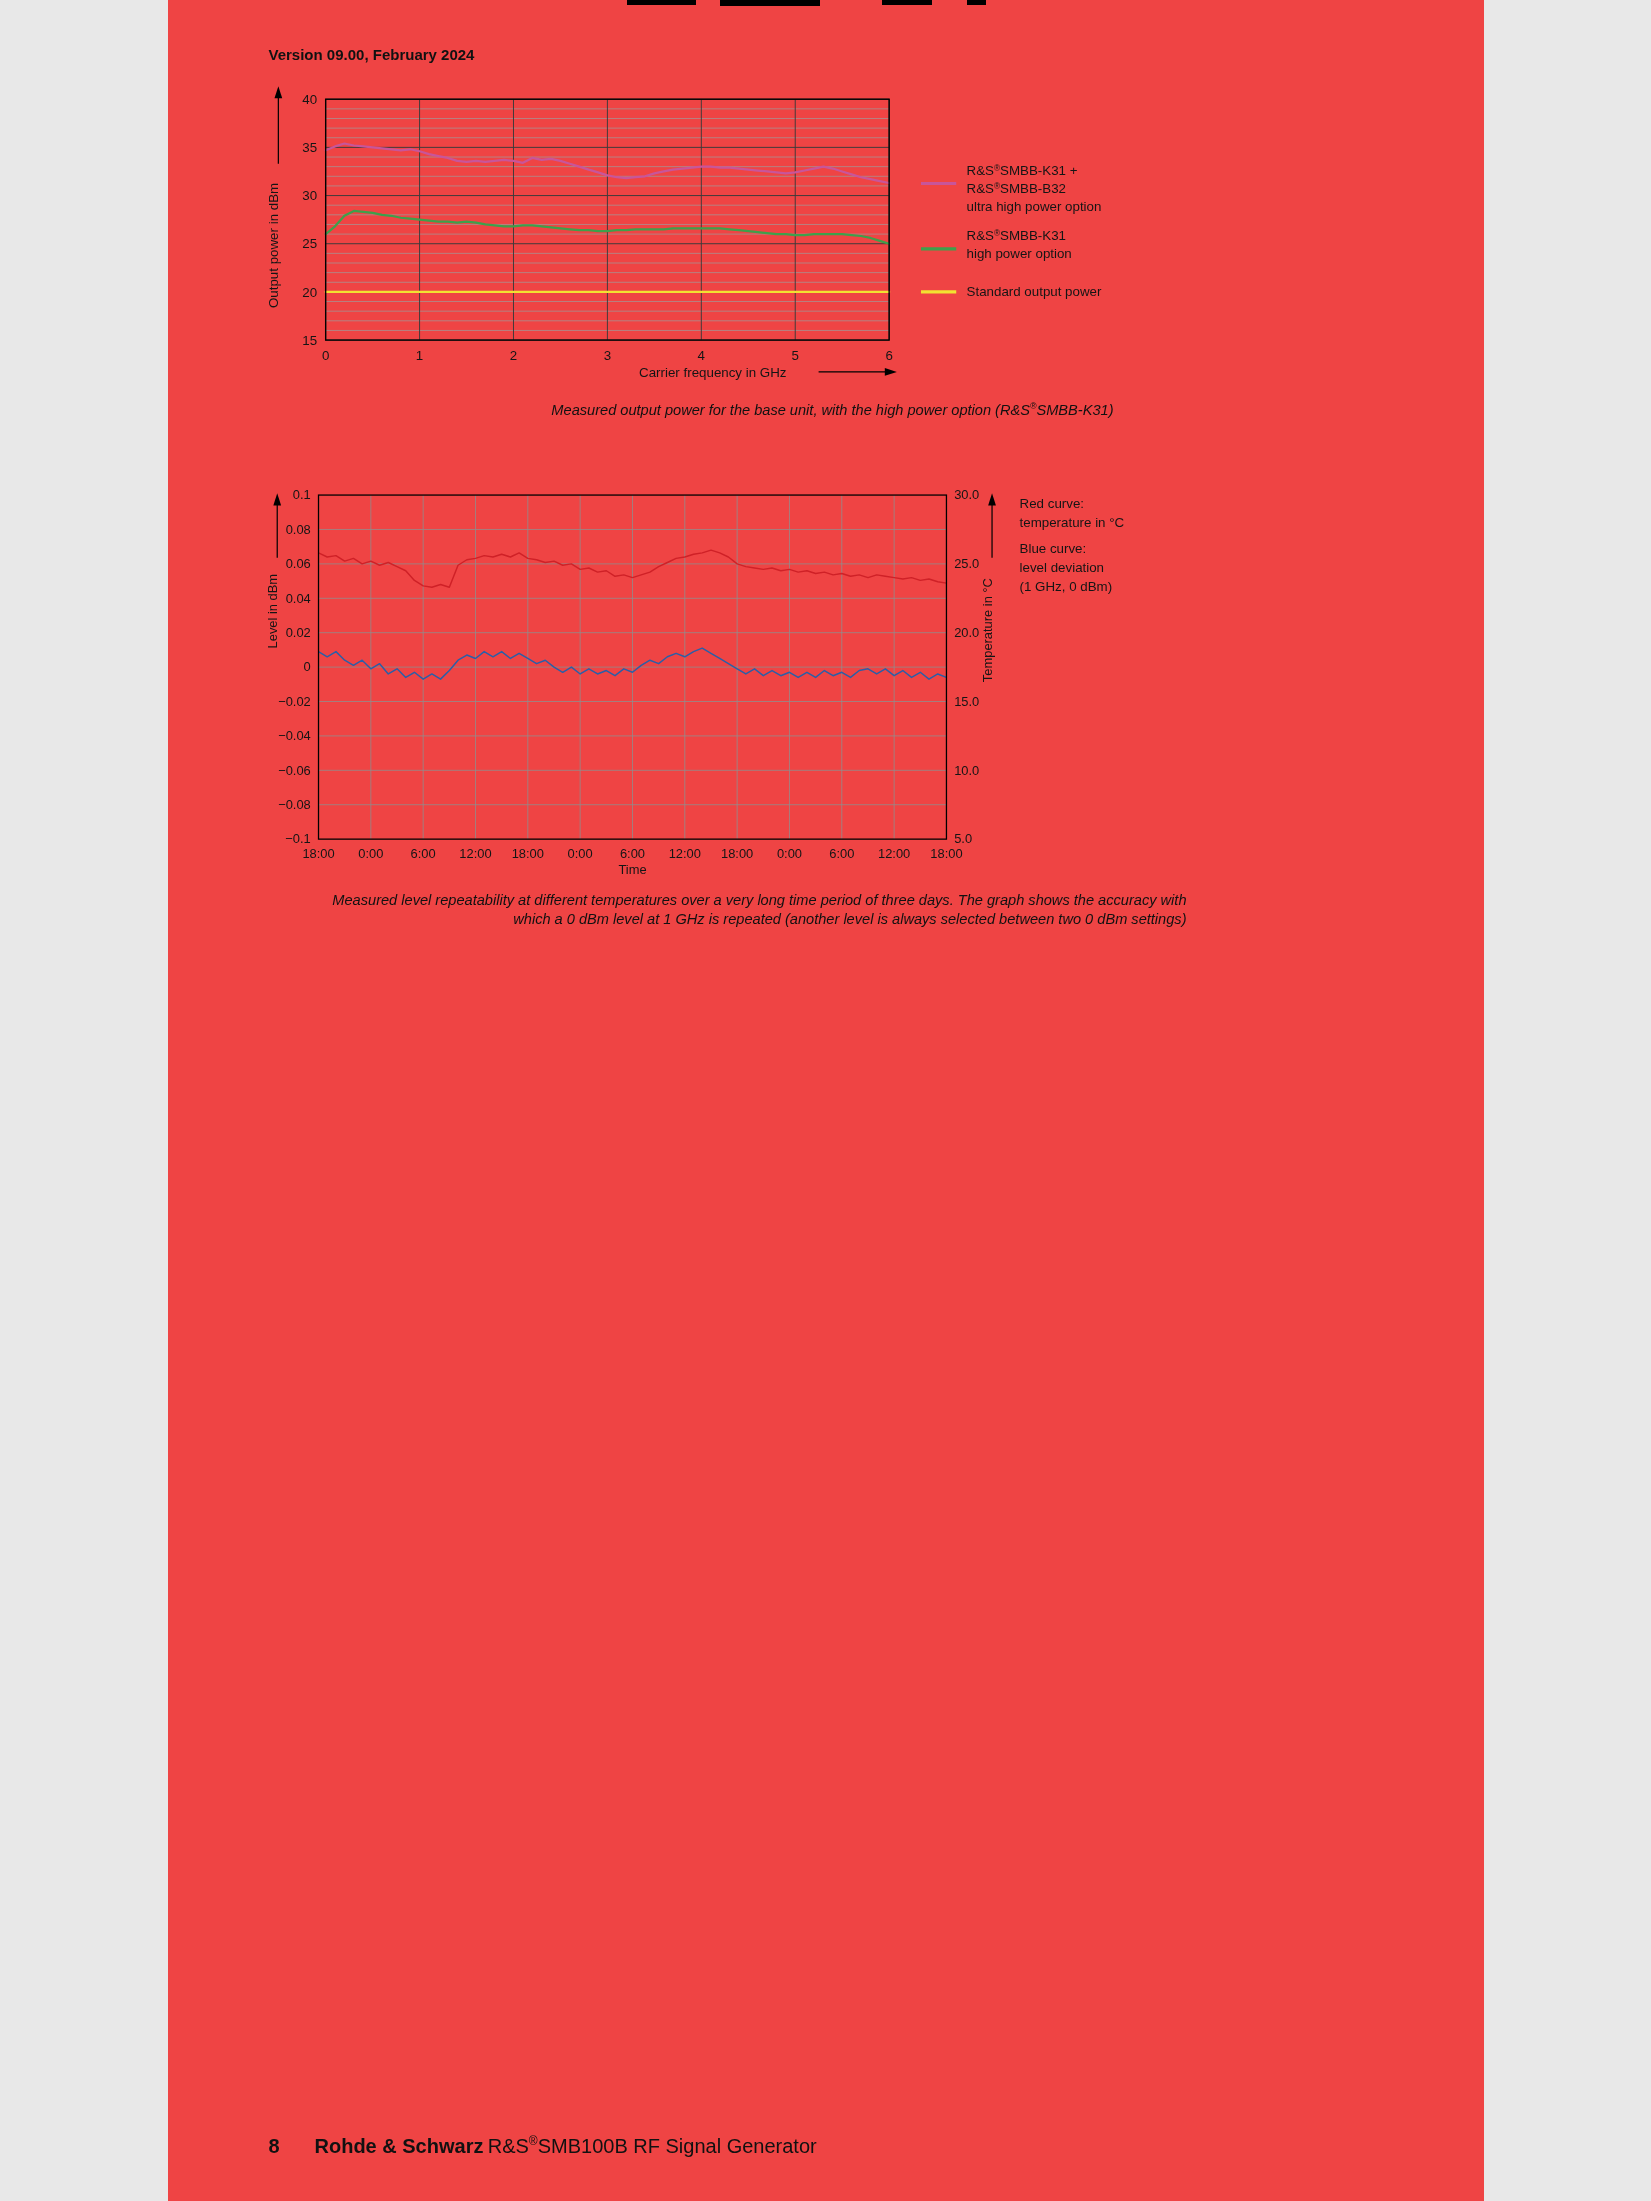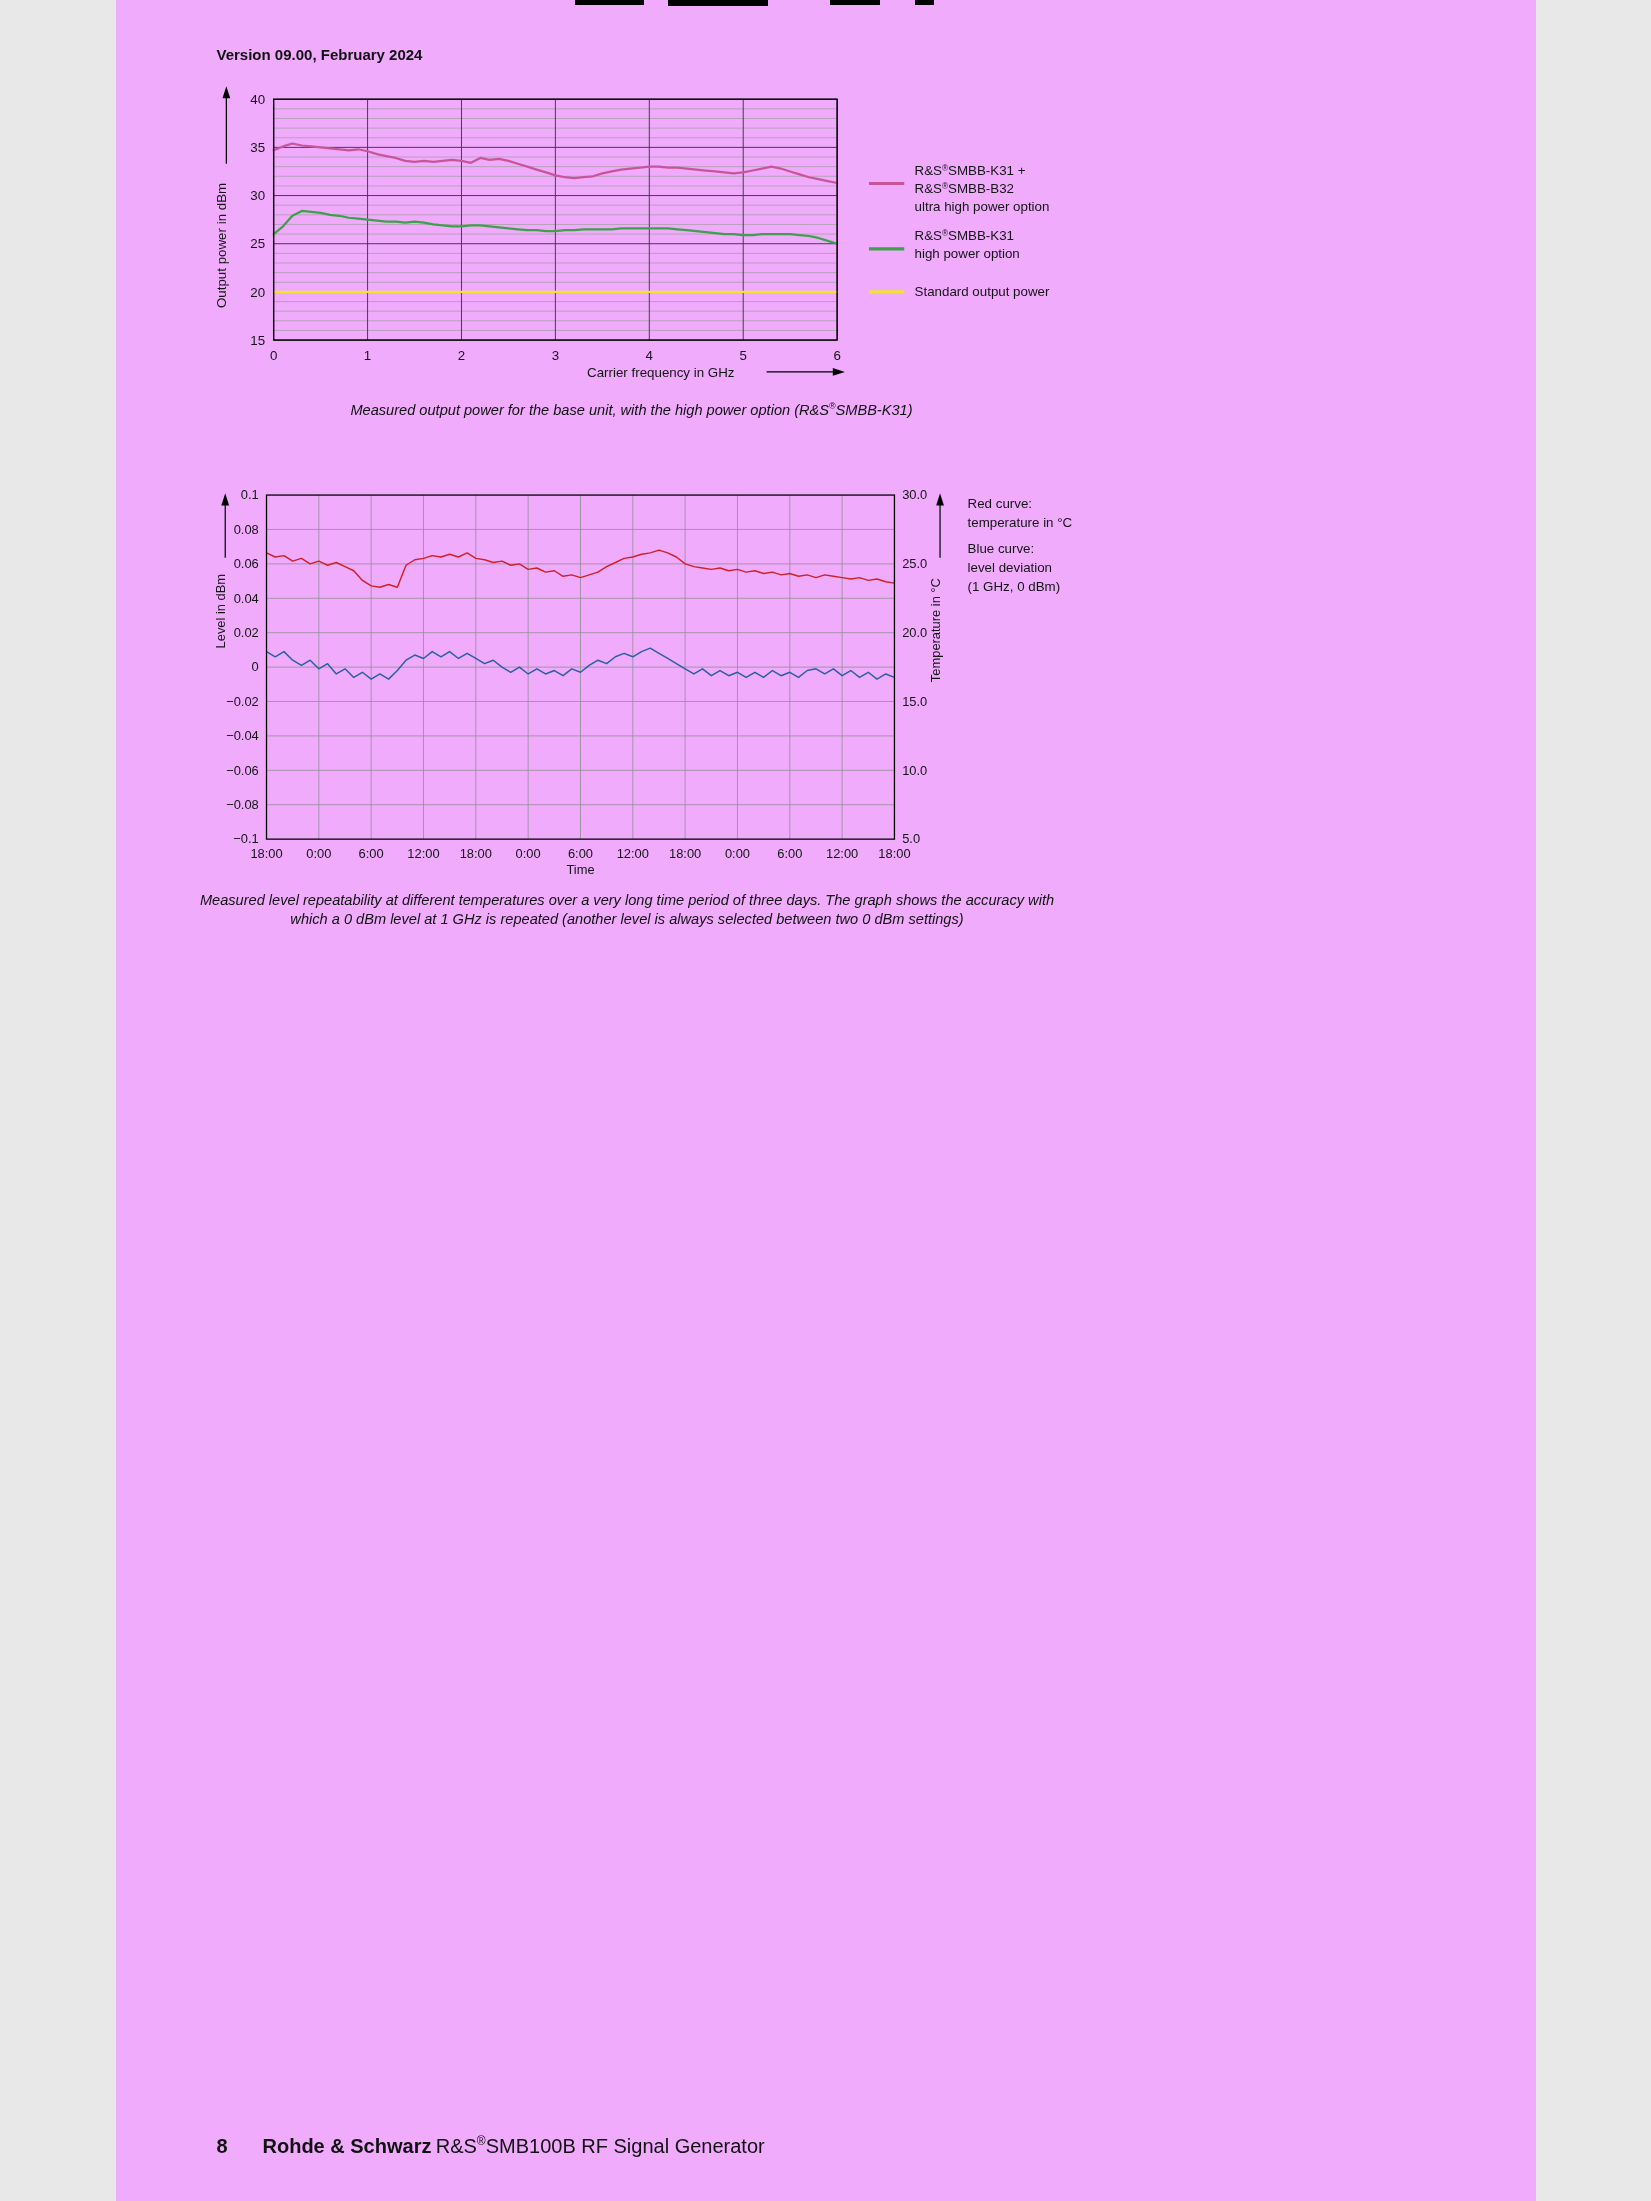--- a/index.html
+++ b/index.html
@@ -1,23 +1,23 @@
 <!DOCTYPE html>
 <html style="font-size:13.8px"><head>
 <meta charset="utf-8">
 <style>
   html,body{margin:0;padding:0;background:#e8e8e8;}
-  .page{position:relative;width:1420px;height:2202px;background:#f0abfc;font-family:"Liberation Sans",sans-serif;color:#111;overflow:hidden;margin:0 auto;}
+  .page{position:relative;width:1316px;height:2202px;background:#ef4444;font-family:"Liberation Sans",sans-serif;color:#111;overflow:hidden;margin:0 auto;}
   .artifact{position:absolute;top:0;background:#000;}
   .version{position:absolute;left:101px;top:46px;font-size:15px;font-weight:700;color:#111;}
   svg{position:absolute;overflow:visible;}
   #chart1{left:86px;top:82px;}
   #chart2{left:86px;top:482px;}
   svg text{font-family:"Liberation Sans",sans-serif;fill:#151515;}
-  .caption{position:absolute;font-style:italic;font-size:14.6px;line-height:19.4px;text-align:center;color:#111;}
+  .caption{position:absolute;font-style:italic;font-size:14.6px;line-height:19.4px;text-align:right;color:#111;}
   #caption1{left:86px;top:401px;width:860px;}
   #caption2{left:4px;top:891px;width:1015px;}
   .footer{position:absolute;left:101px;top:2135px;font-size:20px;color:#111;}
   .footer .num{font-weight:700;display:inline-block;width:46px;}
   .footer .brand{font-weight:700;margin-right:4.3px;}
   sup{font-size:60%;line-height:0;}
 </style>
 </head>
 <body>
 

